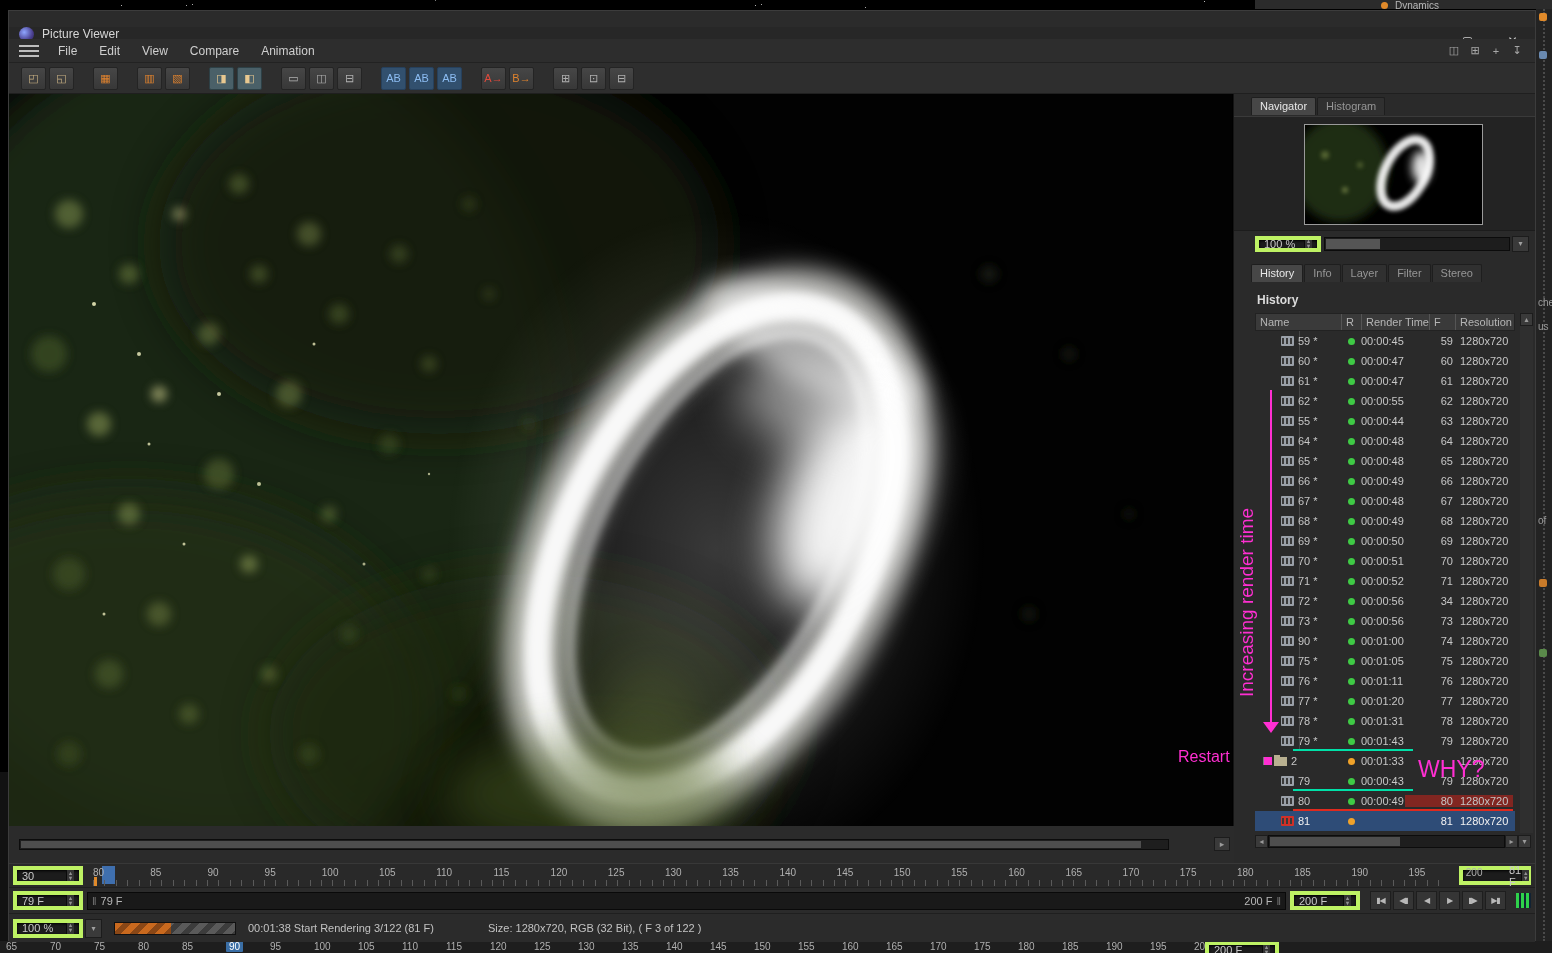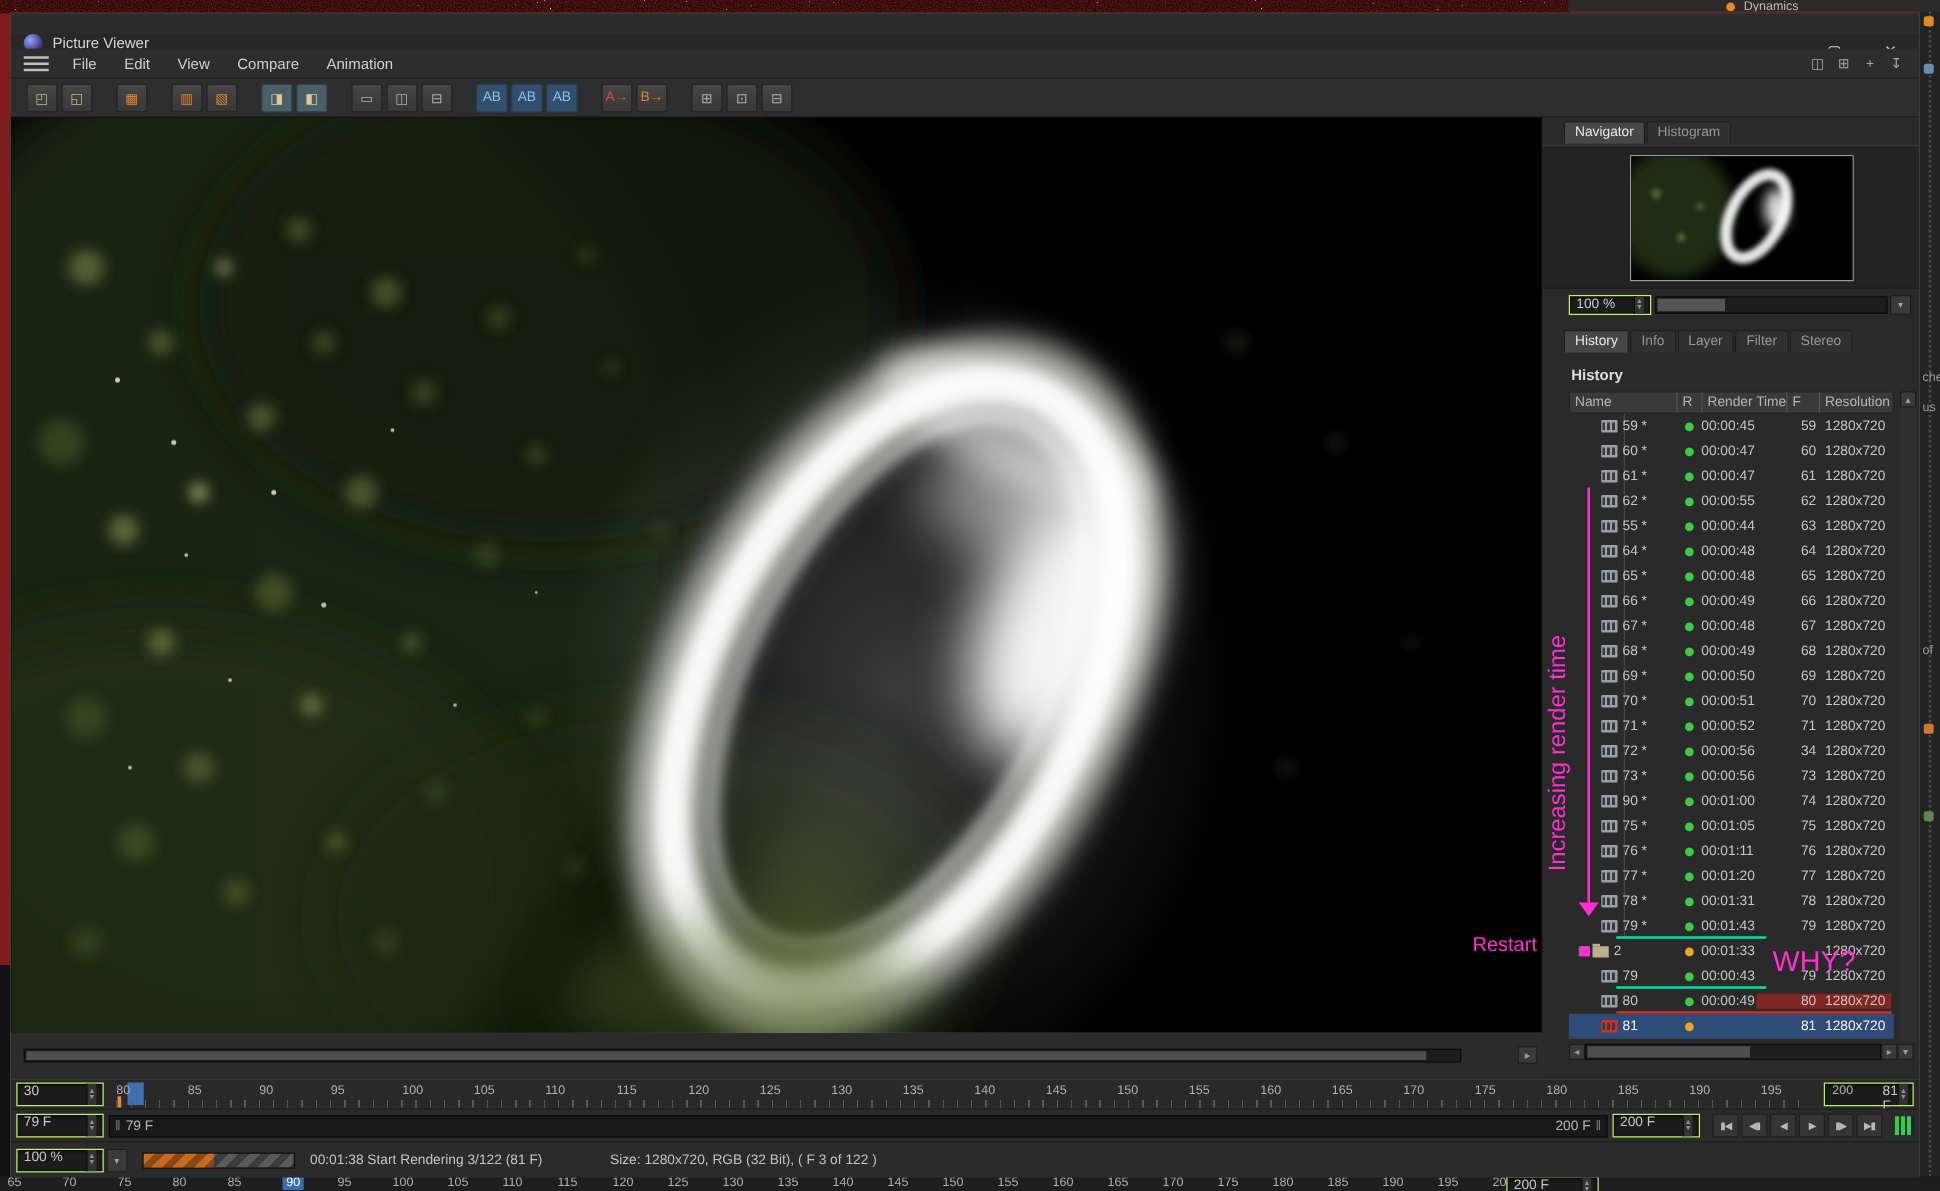--- a/index.html
+++ b/index.html
@@ -1,18 +1,18 @@
 <!DOCTYPE html>
 <html><head>
 <meta charset="utf-8">
 <style>
   * { margin:0; padding:0; box-sizing:border-box; }
   body { width:1552px; height:953px; overflow:hidden; background:#121212;
          font-family:"Liberation Sans", sans-serif; }
-  .screen { position:relative; width:1552px; height:772px; background:#7f1d1d; }
+  .screen { position:relative; width:1552px; height:772px; background:#000000; }
 
   
   .bg-noise { position:absolute; left:0; top:0; }
   .bg-topbar { position:absolute; left:1255px; top:0; width:297px; height:9px;
                background:#2b2b2b; overflow:hidden; color:#b8b8b8; font-size:10px; }
   .bg-topbar .gear-dot { position:absolute; left:126px; top:2px; width:7px; height:7px;
                border-radius:50%; background:#e08a2a; }
   .bg-topbar .dyn { position:absolute; left:140px; top:0; }
   .bg-right { position:absolute; left:1536px; top:9px; width:16px; height:932px;
               background:#232323; overflow:hidden; }
@@ -20,21 +20,21 @@
               border-left:2px dotted #4a4a4a; }
   .bg-right .mini { position:absolute; left:3px; width:8px; height:8px; border-radius:2px; }
   .frag { position:absolute; left:2px; font-size:10px; color:#9a9a9a; }
   .bg-bottom { position:absolute; left:0; top:941px; width:1552px; height:12px;
                background:#1e1e1e; overflow:hidden; }
   .bg-ruler { position:absolute; left:0; top:0; width:1205px; height:12px; }
   .bg-ruler .rlabel { top:0; }
   .bg-endbox { position:absolute; left:1205px; top:0; width:74px; height:12px; font-size:10px; }
 
   
-  .box { display:flex; background:#1c1c1c; border:1px solid #bef264;
+  .box { display:flex; align-items:center; background:#1c1c1c; border:4px solid #bef264;
          box-shadow:inset 0 1px 3px #000; color:#c8c8c8; font-size:11px; padding:0 5px;
          height:18px; }
   .box .spin { margin-left:auto; display:flex; flex-direction:column; align-items:center;
                background:#333; border-left:1px solid #0a0a0a; padding:0 2px; height:100%;
                justify-content:center; }
   .box .spin i { font-style:normal; font-size:6px; line-height:5px; color:#929292; }
   .rlabel { position:absolute; font-size:10px; color:#b0b0b0; white-space:nowrap; }
   .rlabel.hl { background:#3a6ea5; color:#fff; padding:0 3px; border-radius:1px; }
 
   

